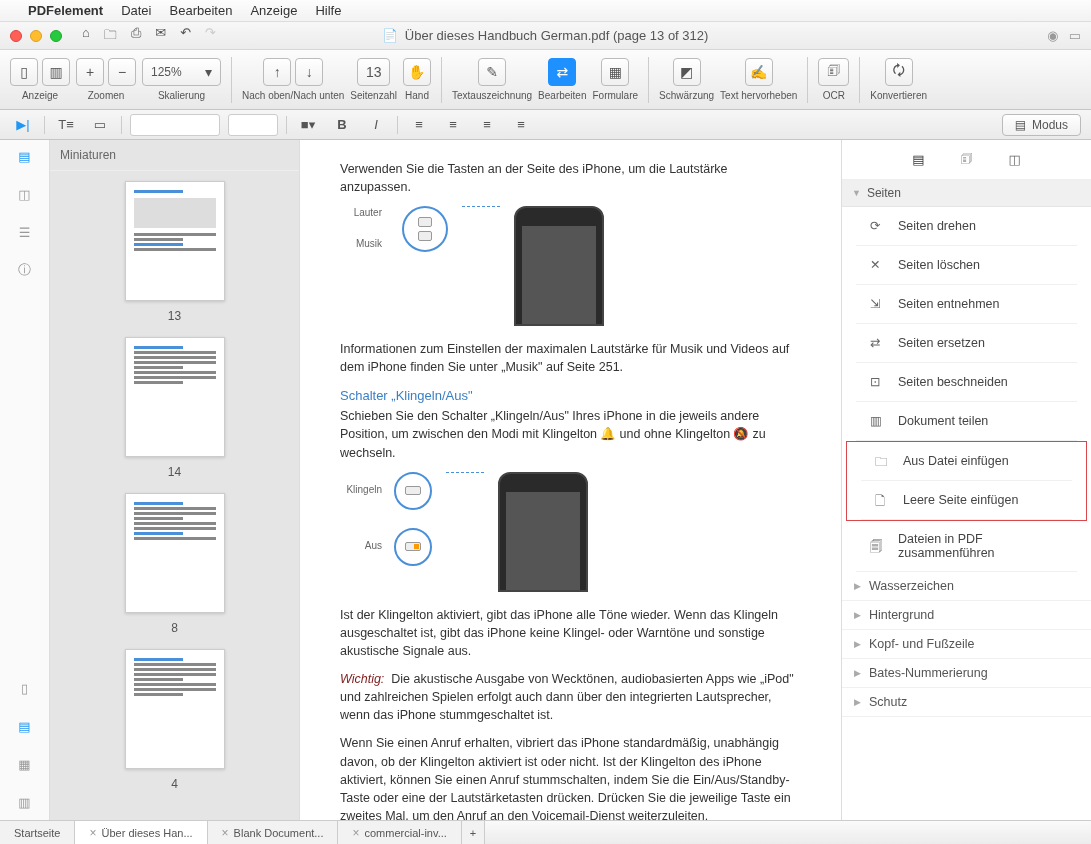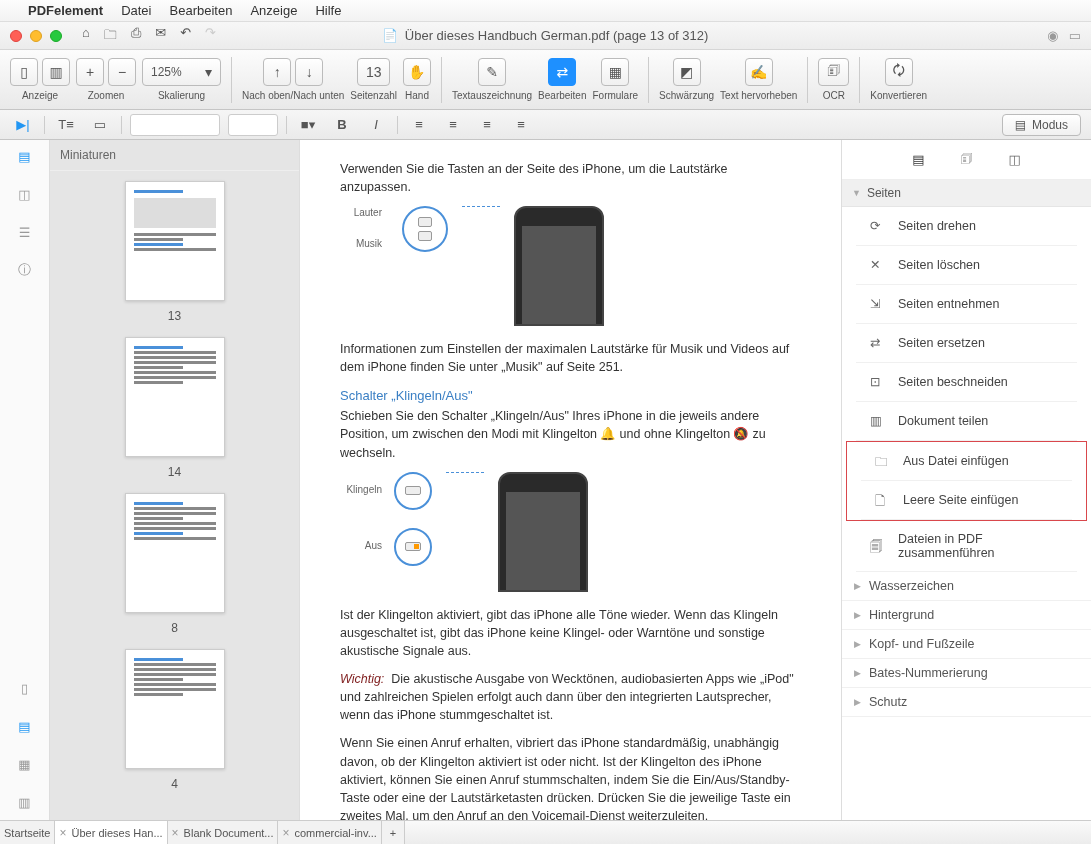--- a/index.html
+++ b/index.html
@@ -79,21 +79,21 @@
 .right-section-head { background: #f0f0f0; padding: 6px 10px; font-size: 12px; color: #555; display: flex; align-items: center; gap: 6px; border-bottom: 1px solid #e5e5e5; }
 .right-items { display: flex; flex-direction: column; }
 .right-item { display: flex; align-items: center; gap: 12px; padding: 11px 14px; font-size: 12.5px; color: #444; border-bottom: 1px solid #f0f0f0; margin: 0 14px; }
 .right-item svg, .right-item .rico { width: 16px; height: 16px; color: #666; flex-shrink: 0; }
 .highlight-box { border: 1.5px solid #d9474c; margin: 0 4px; }
 .right-collapsed { padding: 7px 12px; font-size: 12.5px; color: #555; display: flex; align-items: center; gap: 8px; border-bottom: 1px solid #f0f0f0; }
 .tri { font-size: 9px; color: #aaa; }
 
 
 .bottom { height: 24px; background: linear-gradient(#fafafa,#ececec); border-top: 1px solid #ccc; display: flex; align-items: stretch; font-size: 11px; color: #555; }
-.btab { padding: 0 4px; border-right: 1px solid #ccc; display: flex; align-items: center; gap: 5px; background: #f2f2f2; }
+.btab { padding: 0 14px; border-right: 1px solid #ccc; display: flex; align-items: center; gap: 5px; background: #f2f2f2; }
 .btab.active { background: #fff; }
 .btab .x { color: #999; font-size: 12px; }
 .btab.add { padding: 0 8px; }
 </style>
 </head>
 <body>
 
 <div class="menubar">
   <span class="apple-ico"></span>
   <span class="mi app">PDFelement</span>

